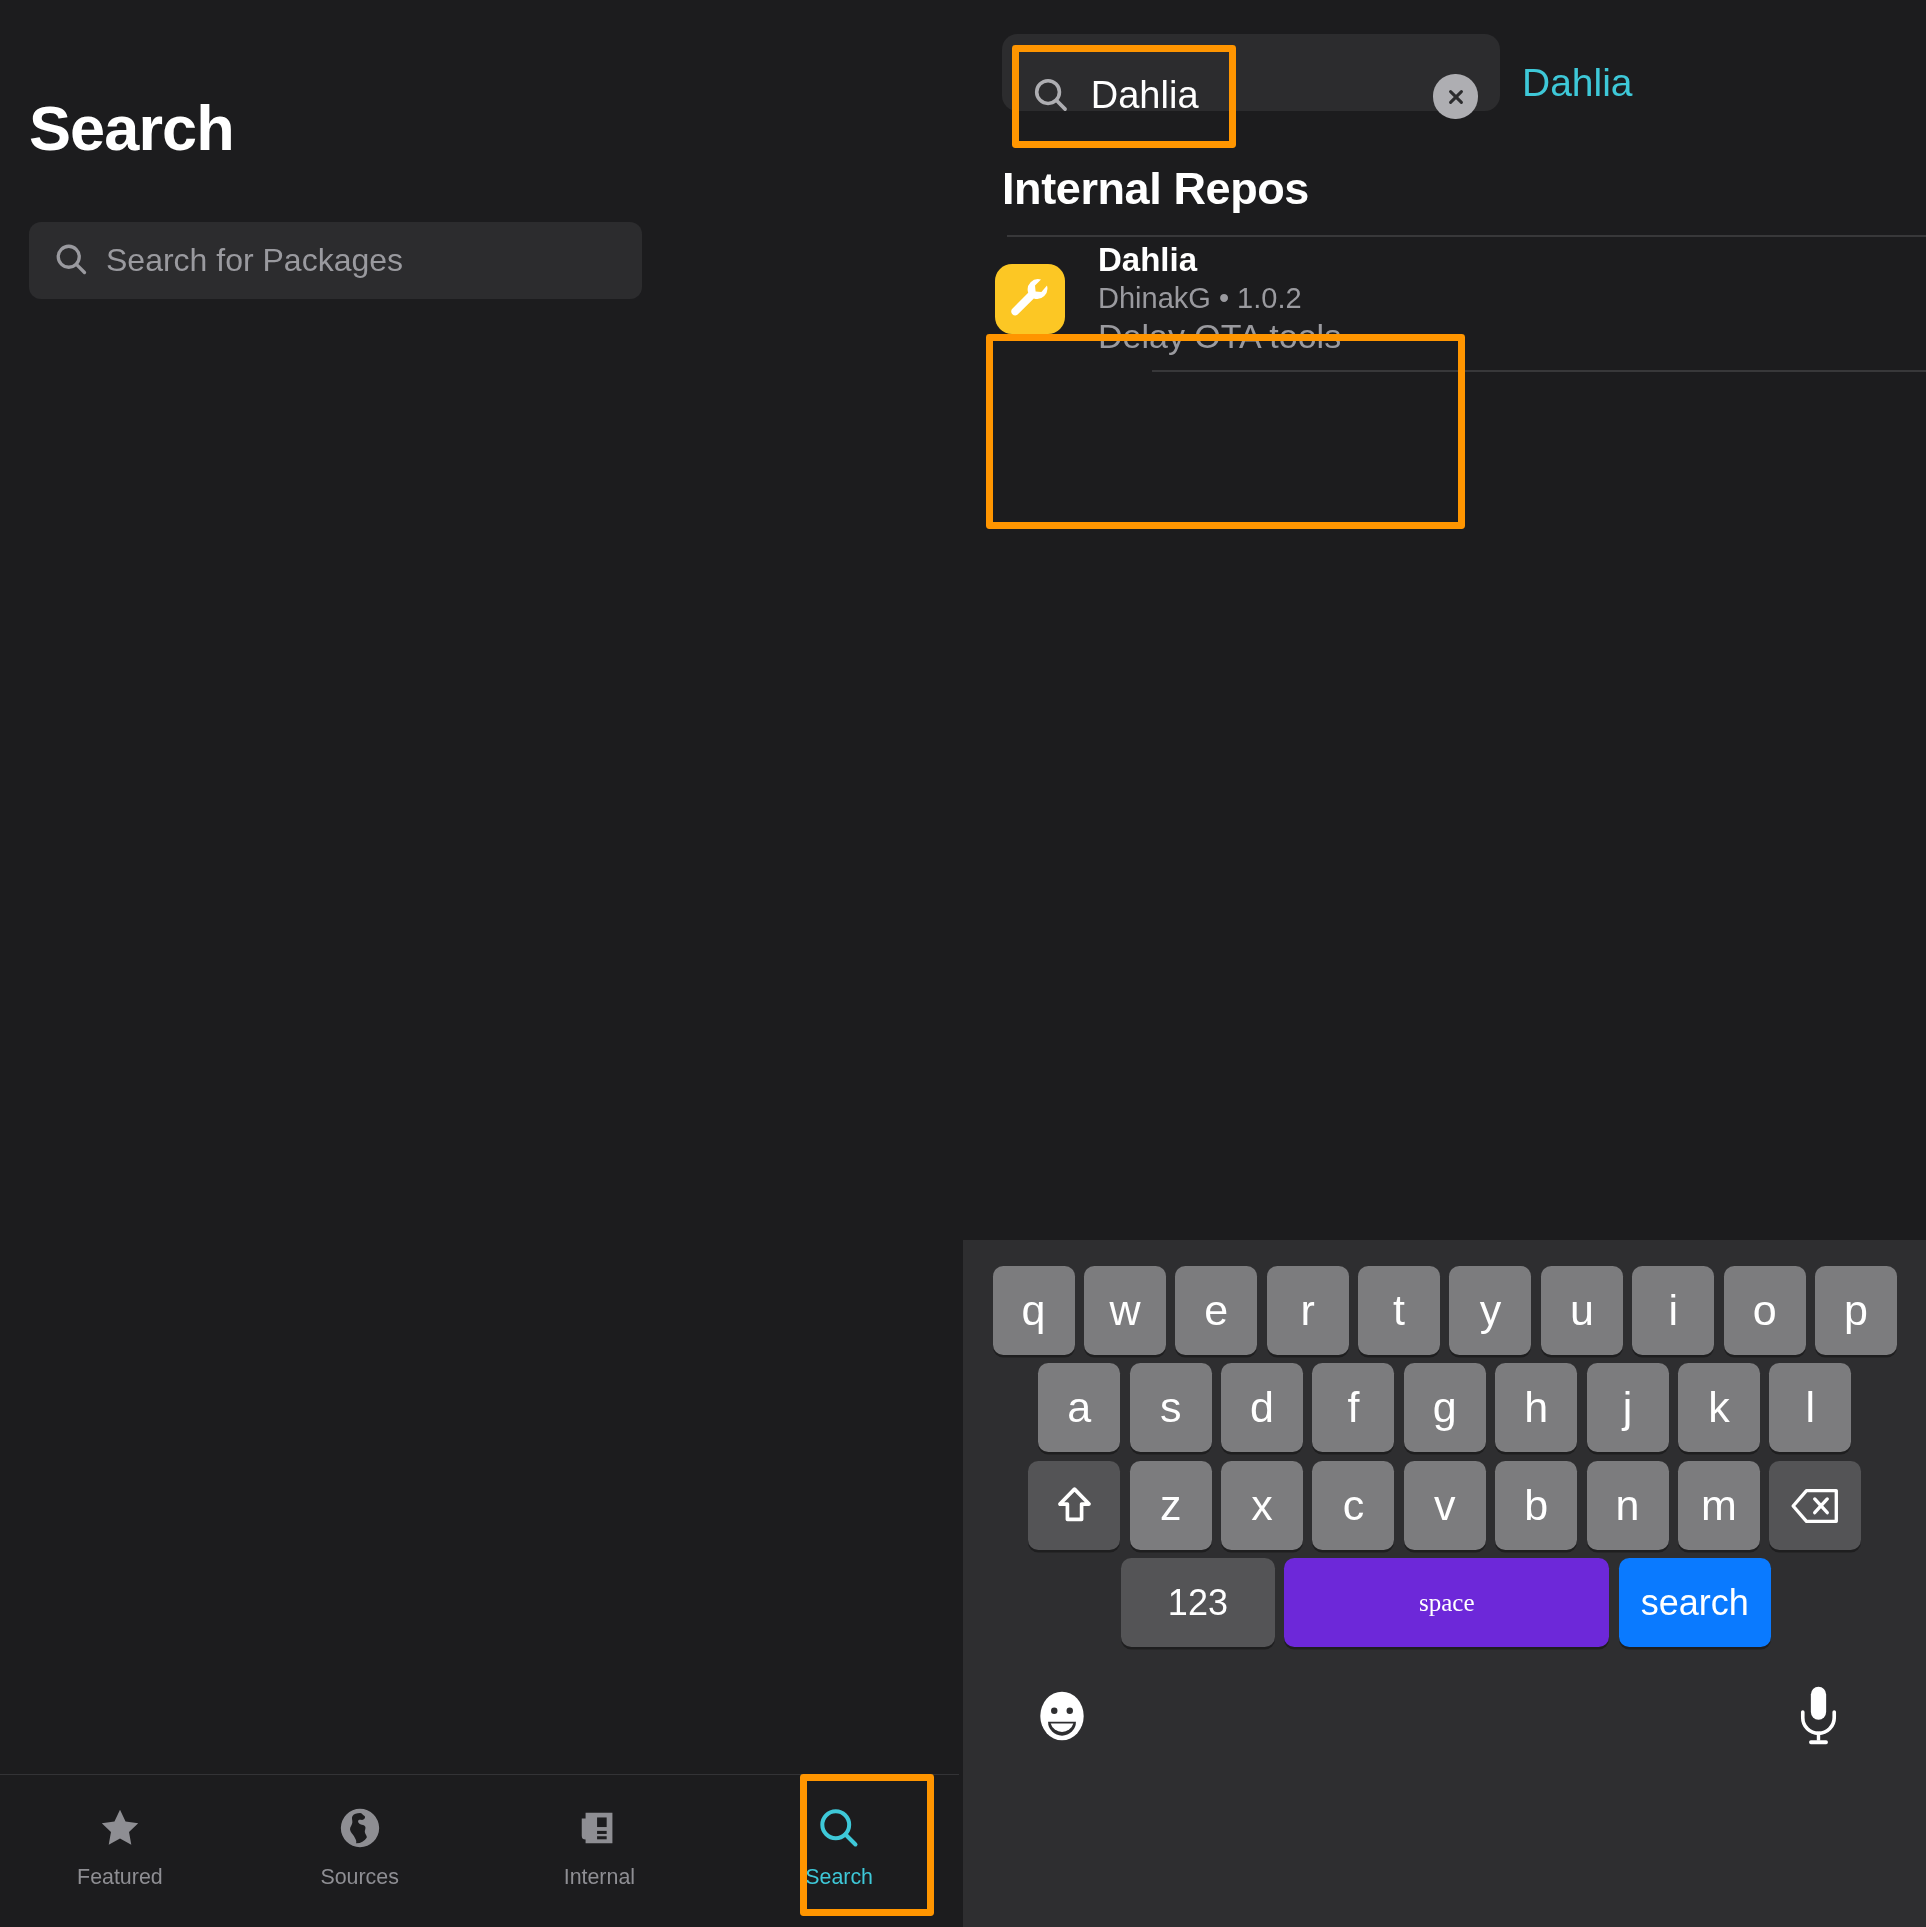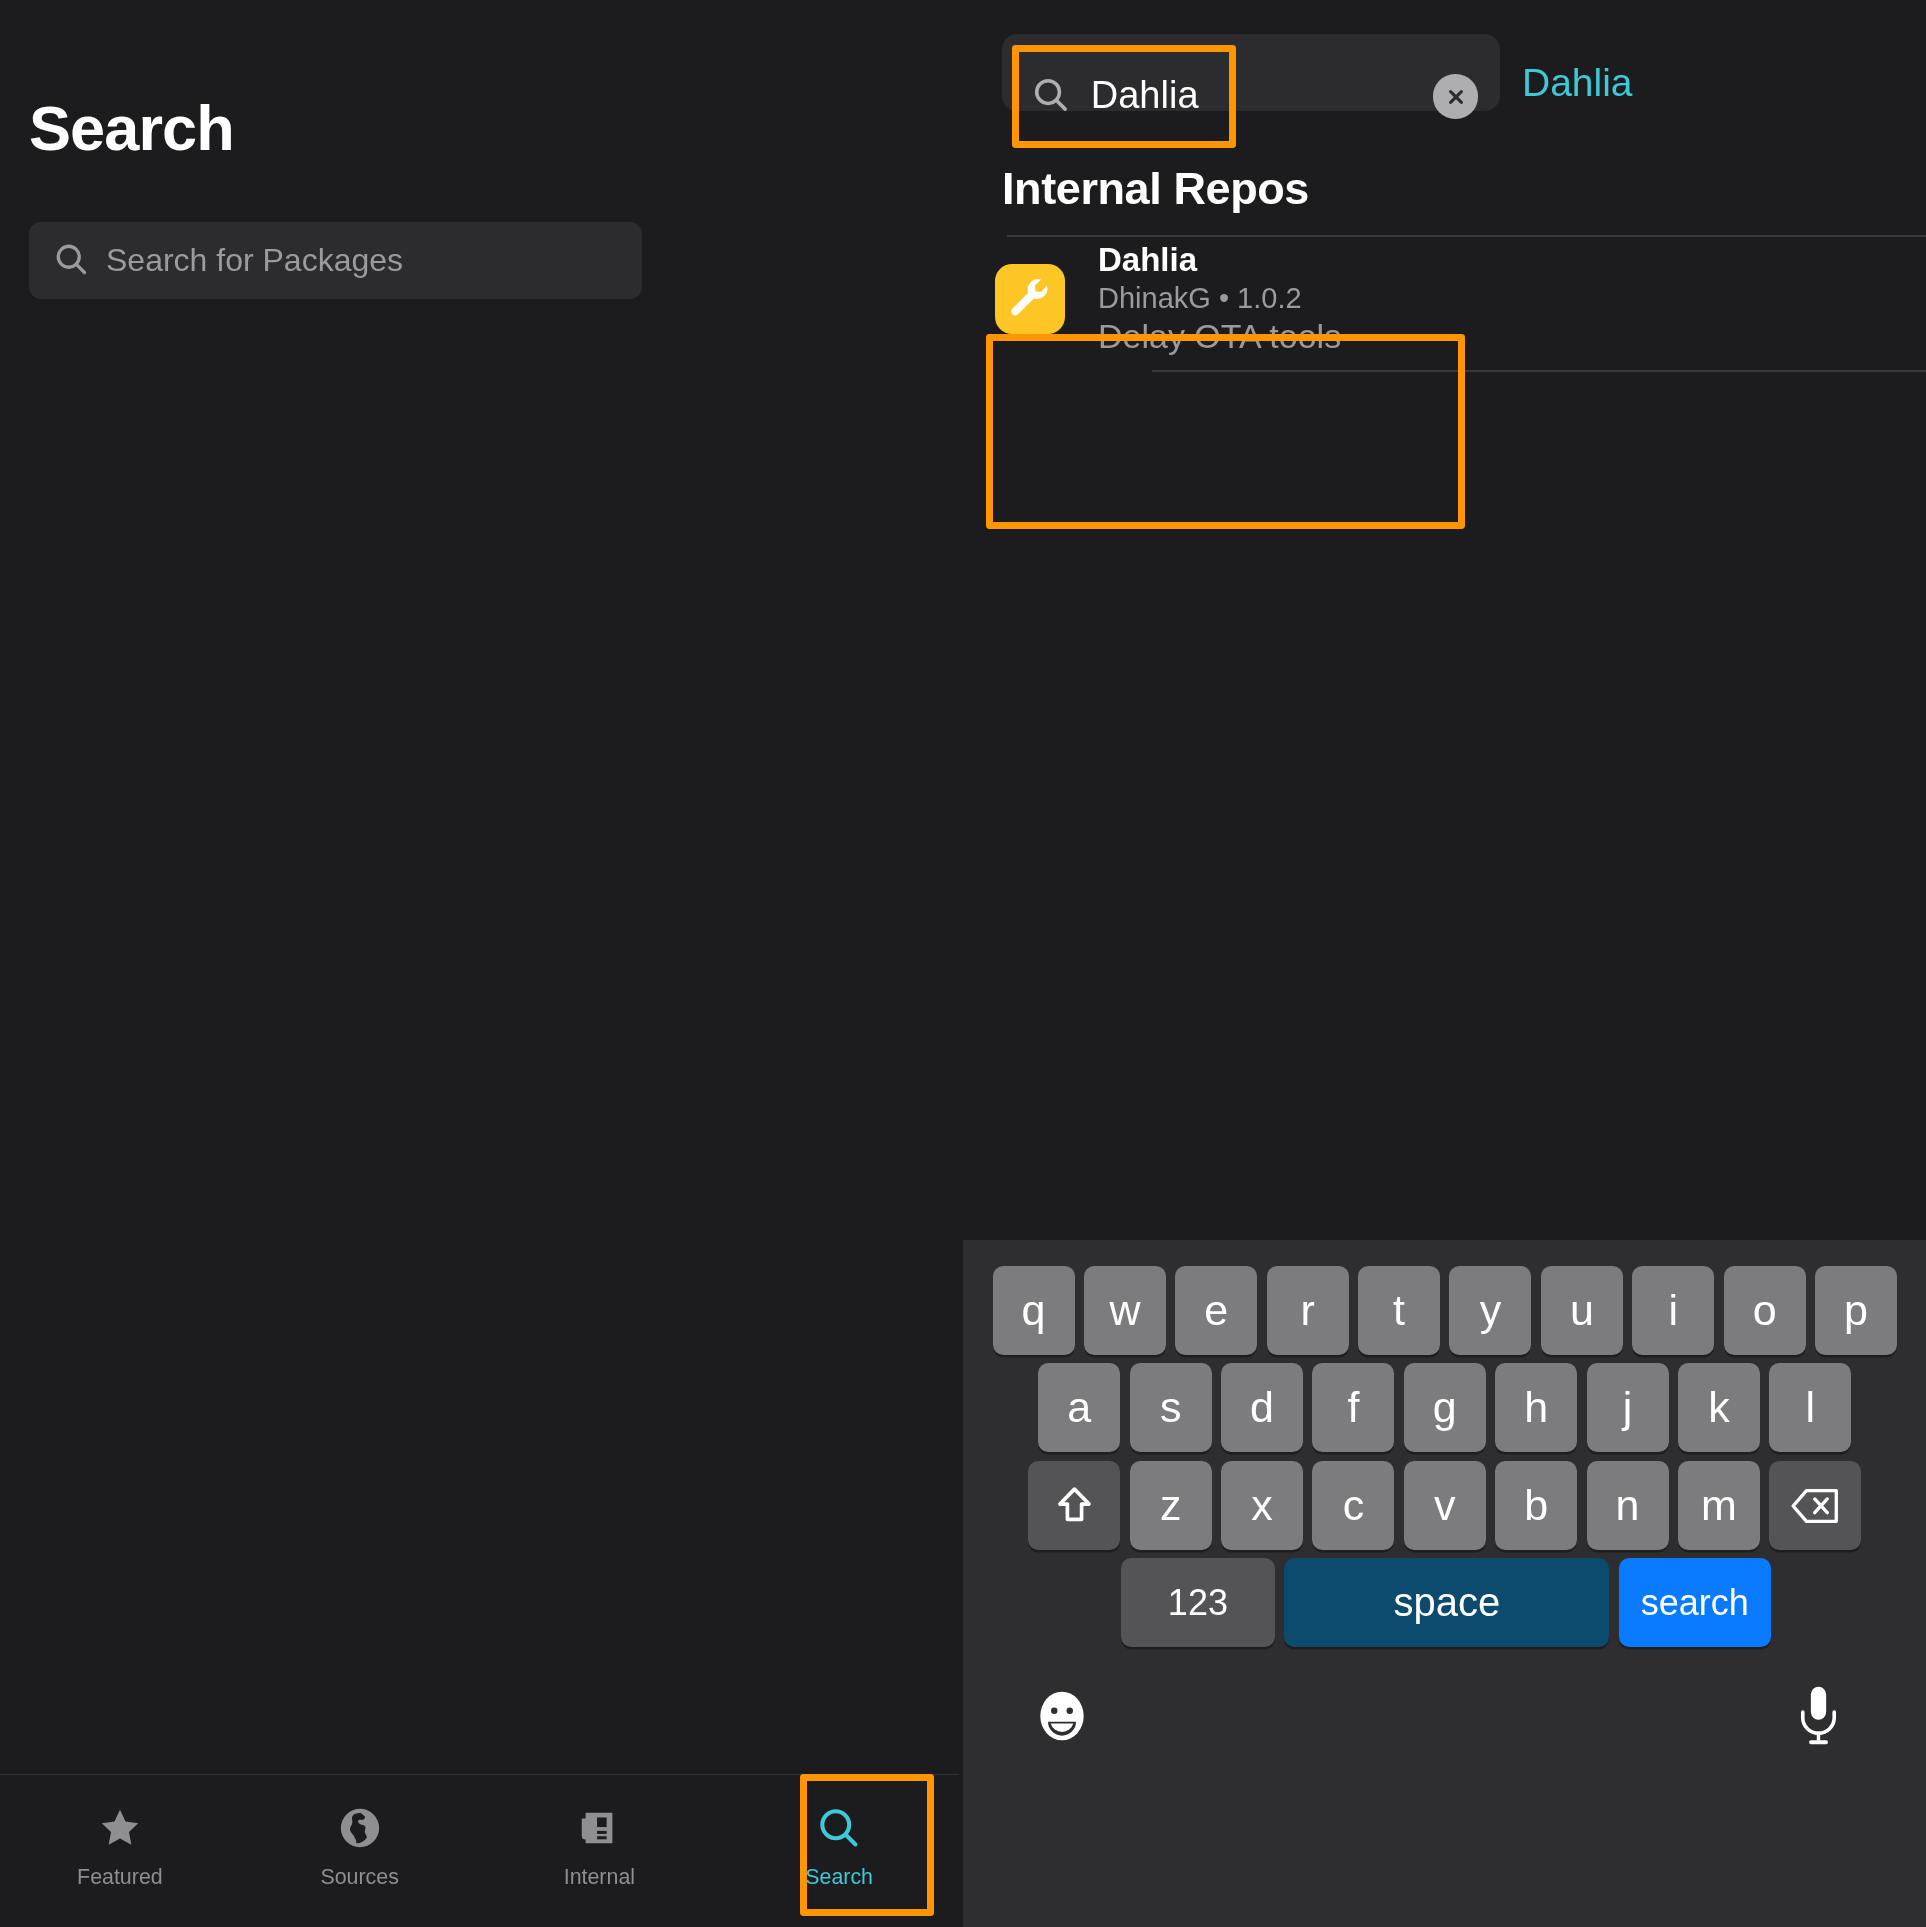--- a/index.html
+++ b/index.html
@@ -98,21 +98,21 @@
   .key {
     width:82px; height:89px; border-radius:10.3px;
     background:#7c7c7e; color:#ffffff; font-size:43px;
     display:flex; align-items:center; justify-content:center;
     box-shadow:0 2.6px 0 rgba(0,0,0,0.35);
   }
   .key.dark { background:#545456; }
   .key.wide-shift { width:92px; }
   .key.wide-del  { width:92px; }
   .key.num { width:154px; background:#545456; font-size:36px; }
-  .key.space { width:325px; background:#0c4a6e; font-size:40px; }
+  .key.space { width:325px; background:#6d28d9; font-size:25px;font-family:Liberation Serif, serif; }
   .key.go { width:152px; background:#0a7aff; font-size:36px; }
   .key svg { width:51px; height:46px; }
 
   #kb-bottom-row { position:absolute; left:0; top:428px; width:963px; height:120px; }
   #emoji-key { position:absolute; left:68px; top:17px; width:62px; height:62px; }
   #mic-key   { position:absolute; left:830px; top:15.4px; width:51px; height:65px; }
   #emoji-key svg, #mic-key svg { width:100%; height:100%; fill:#ffffff; }
 
   
   .hl { position:absolute; border:7.7px solid #ff9500; border-radius:3.4px; pointer-events:none; }

